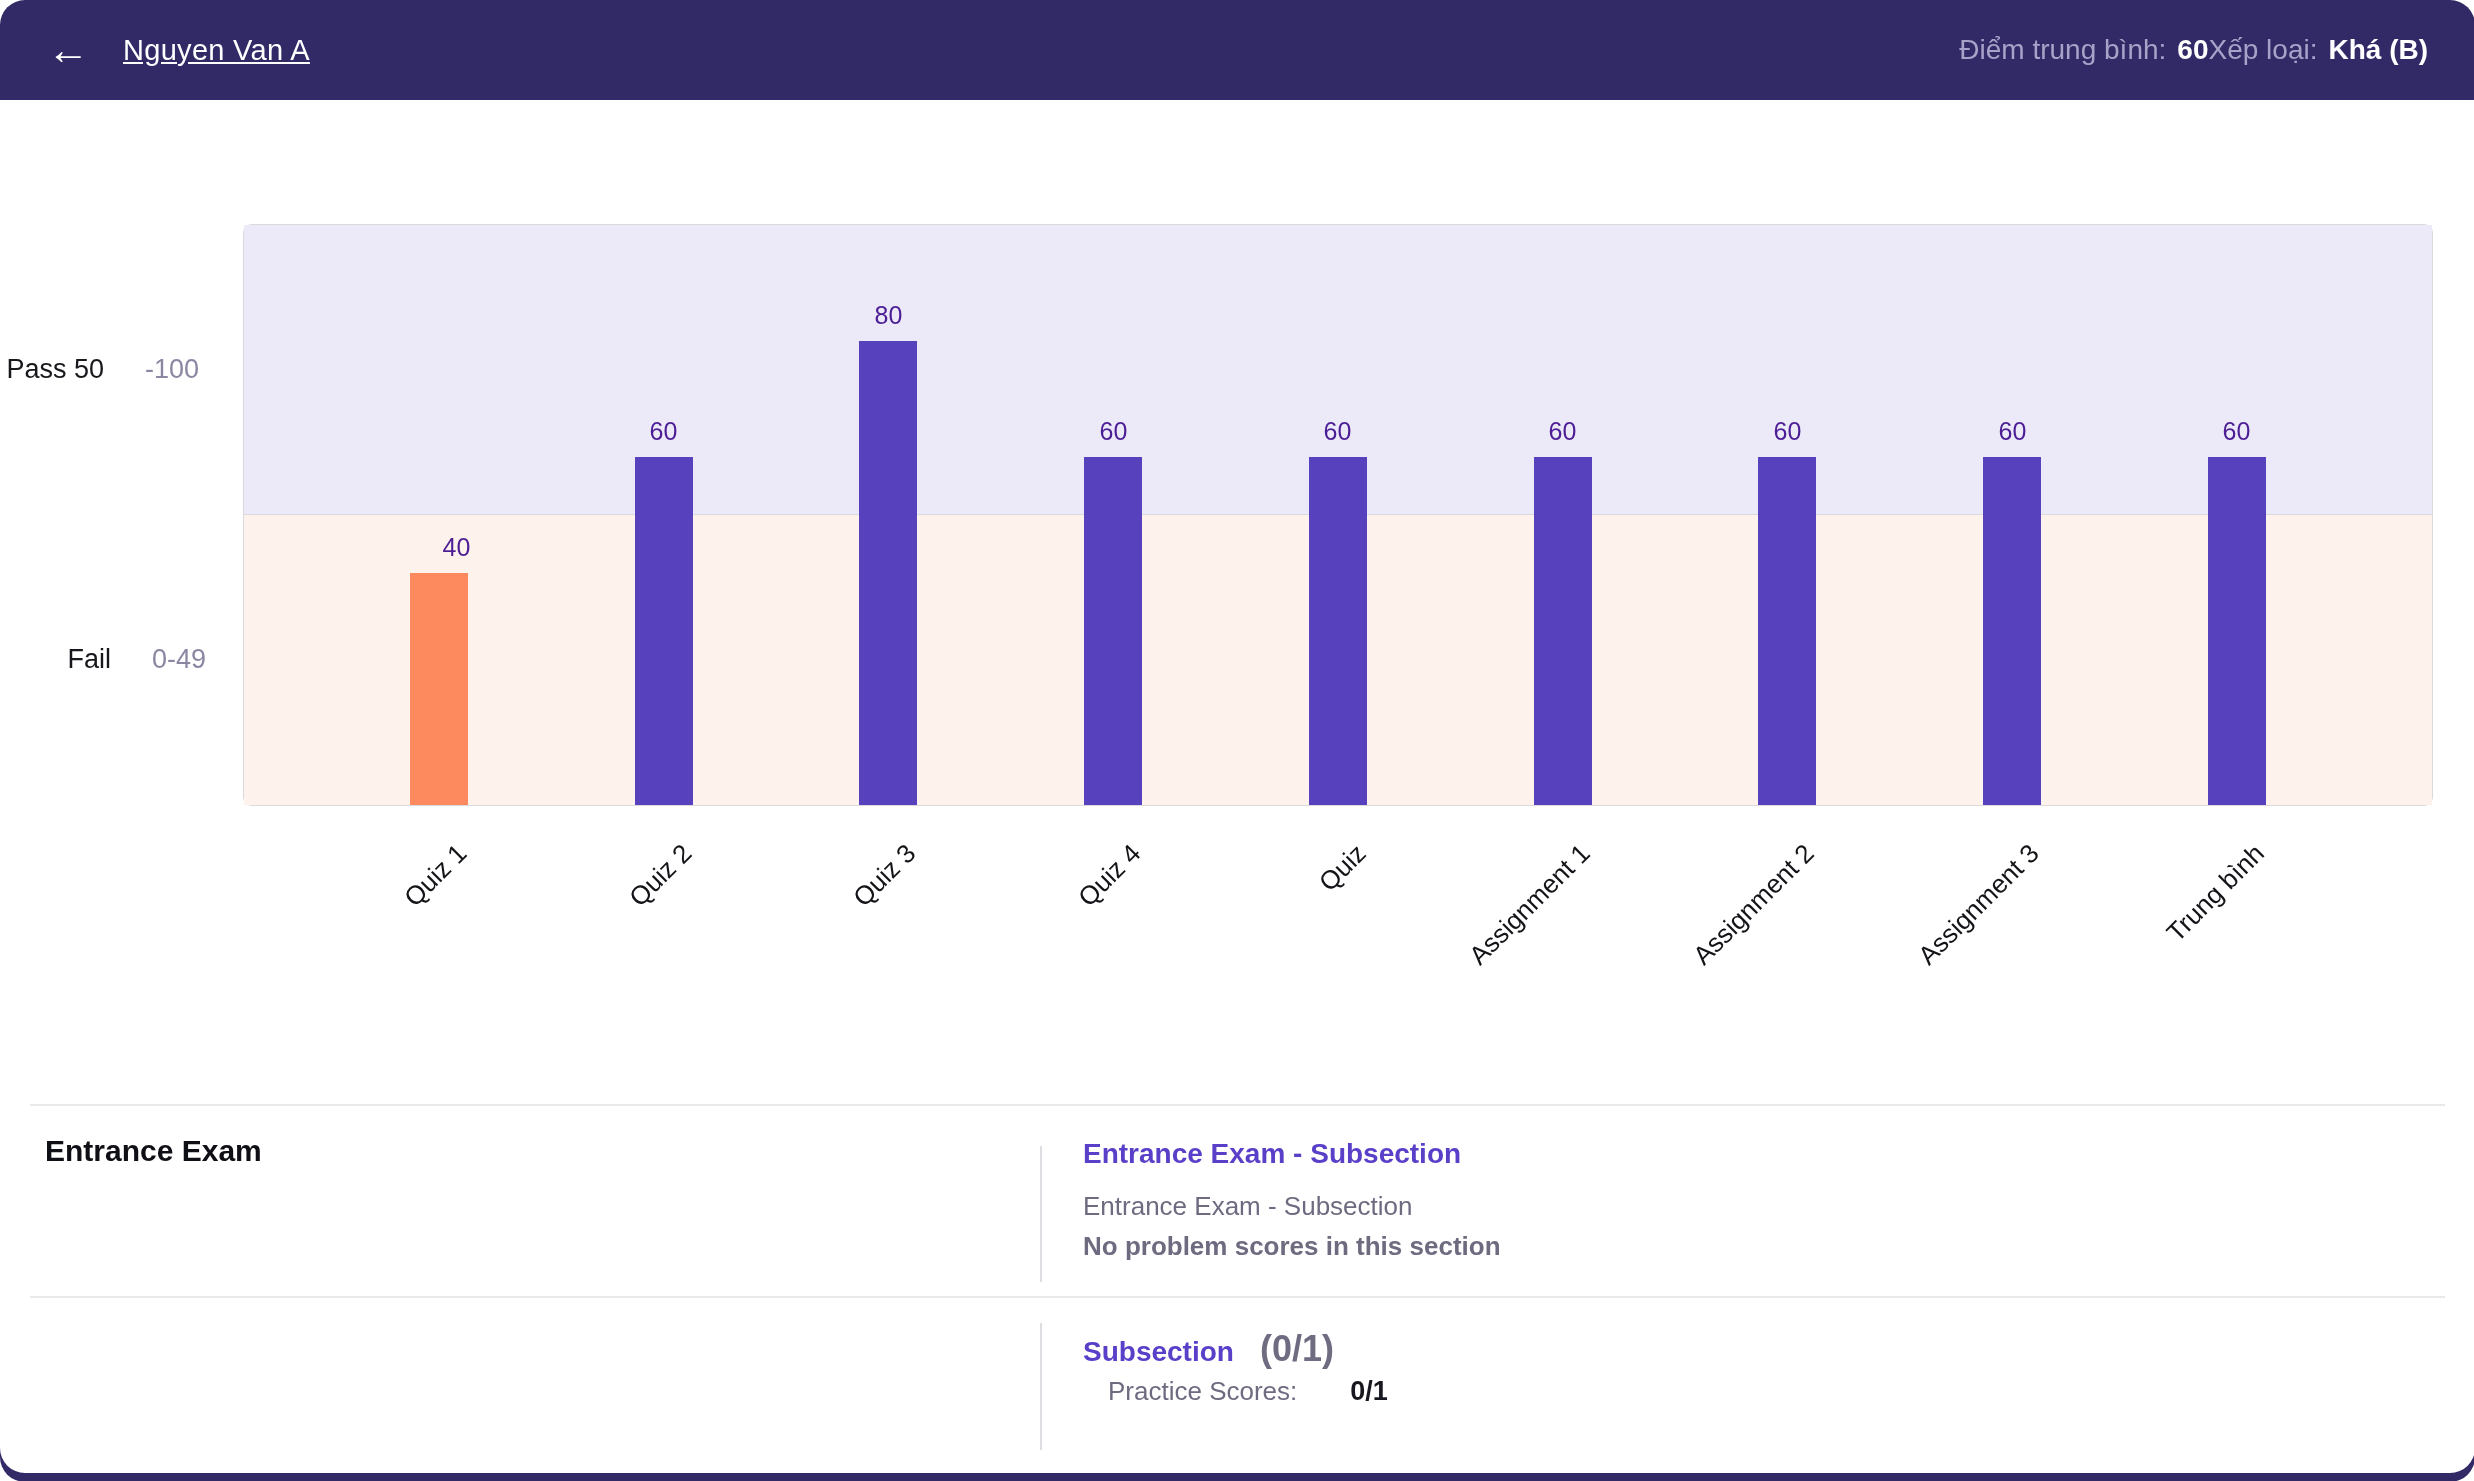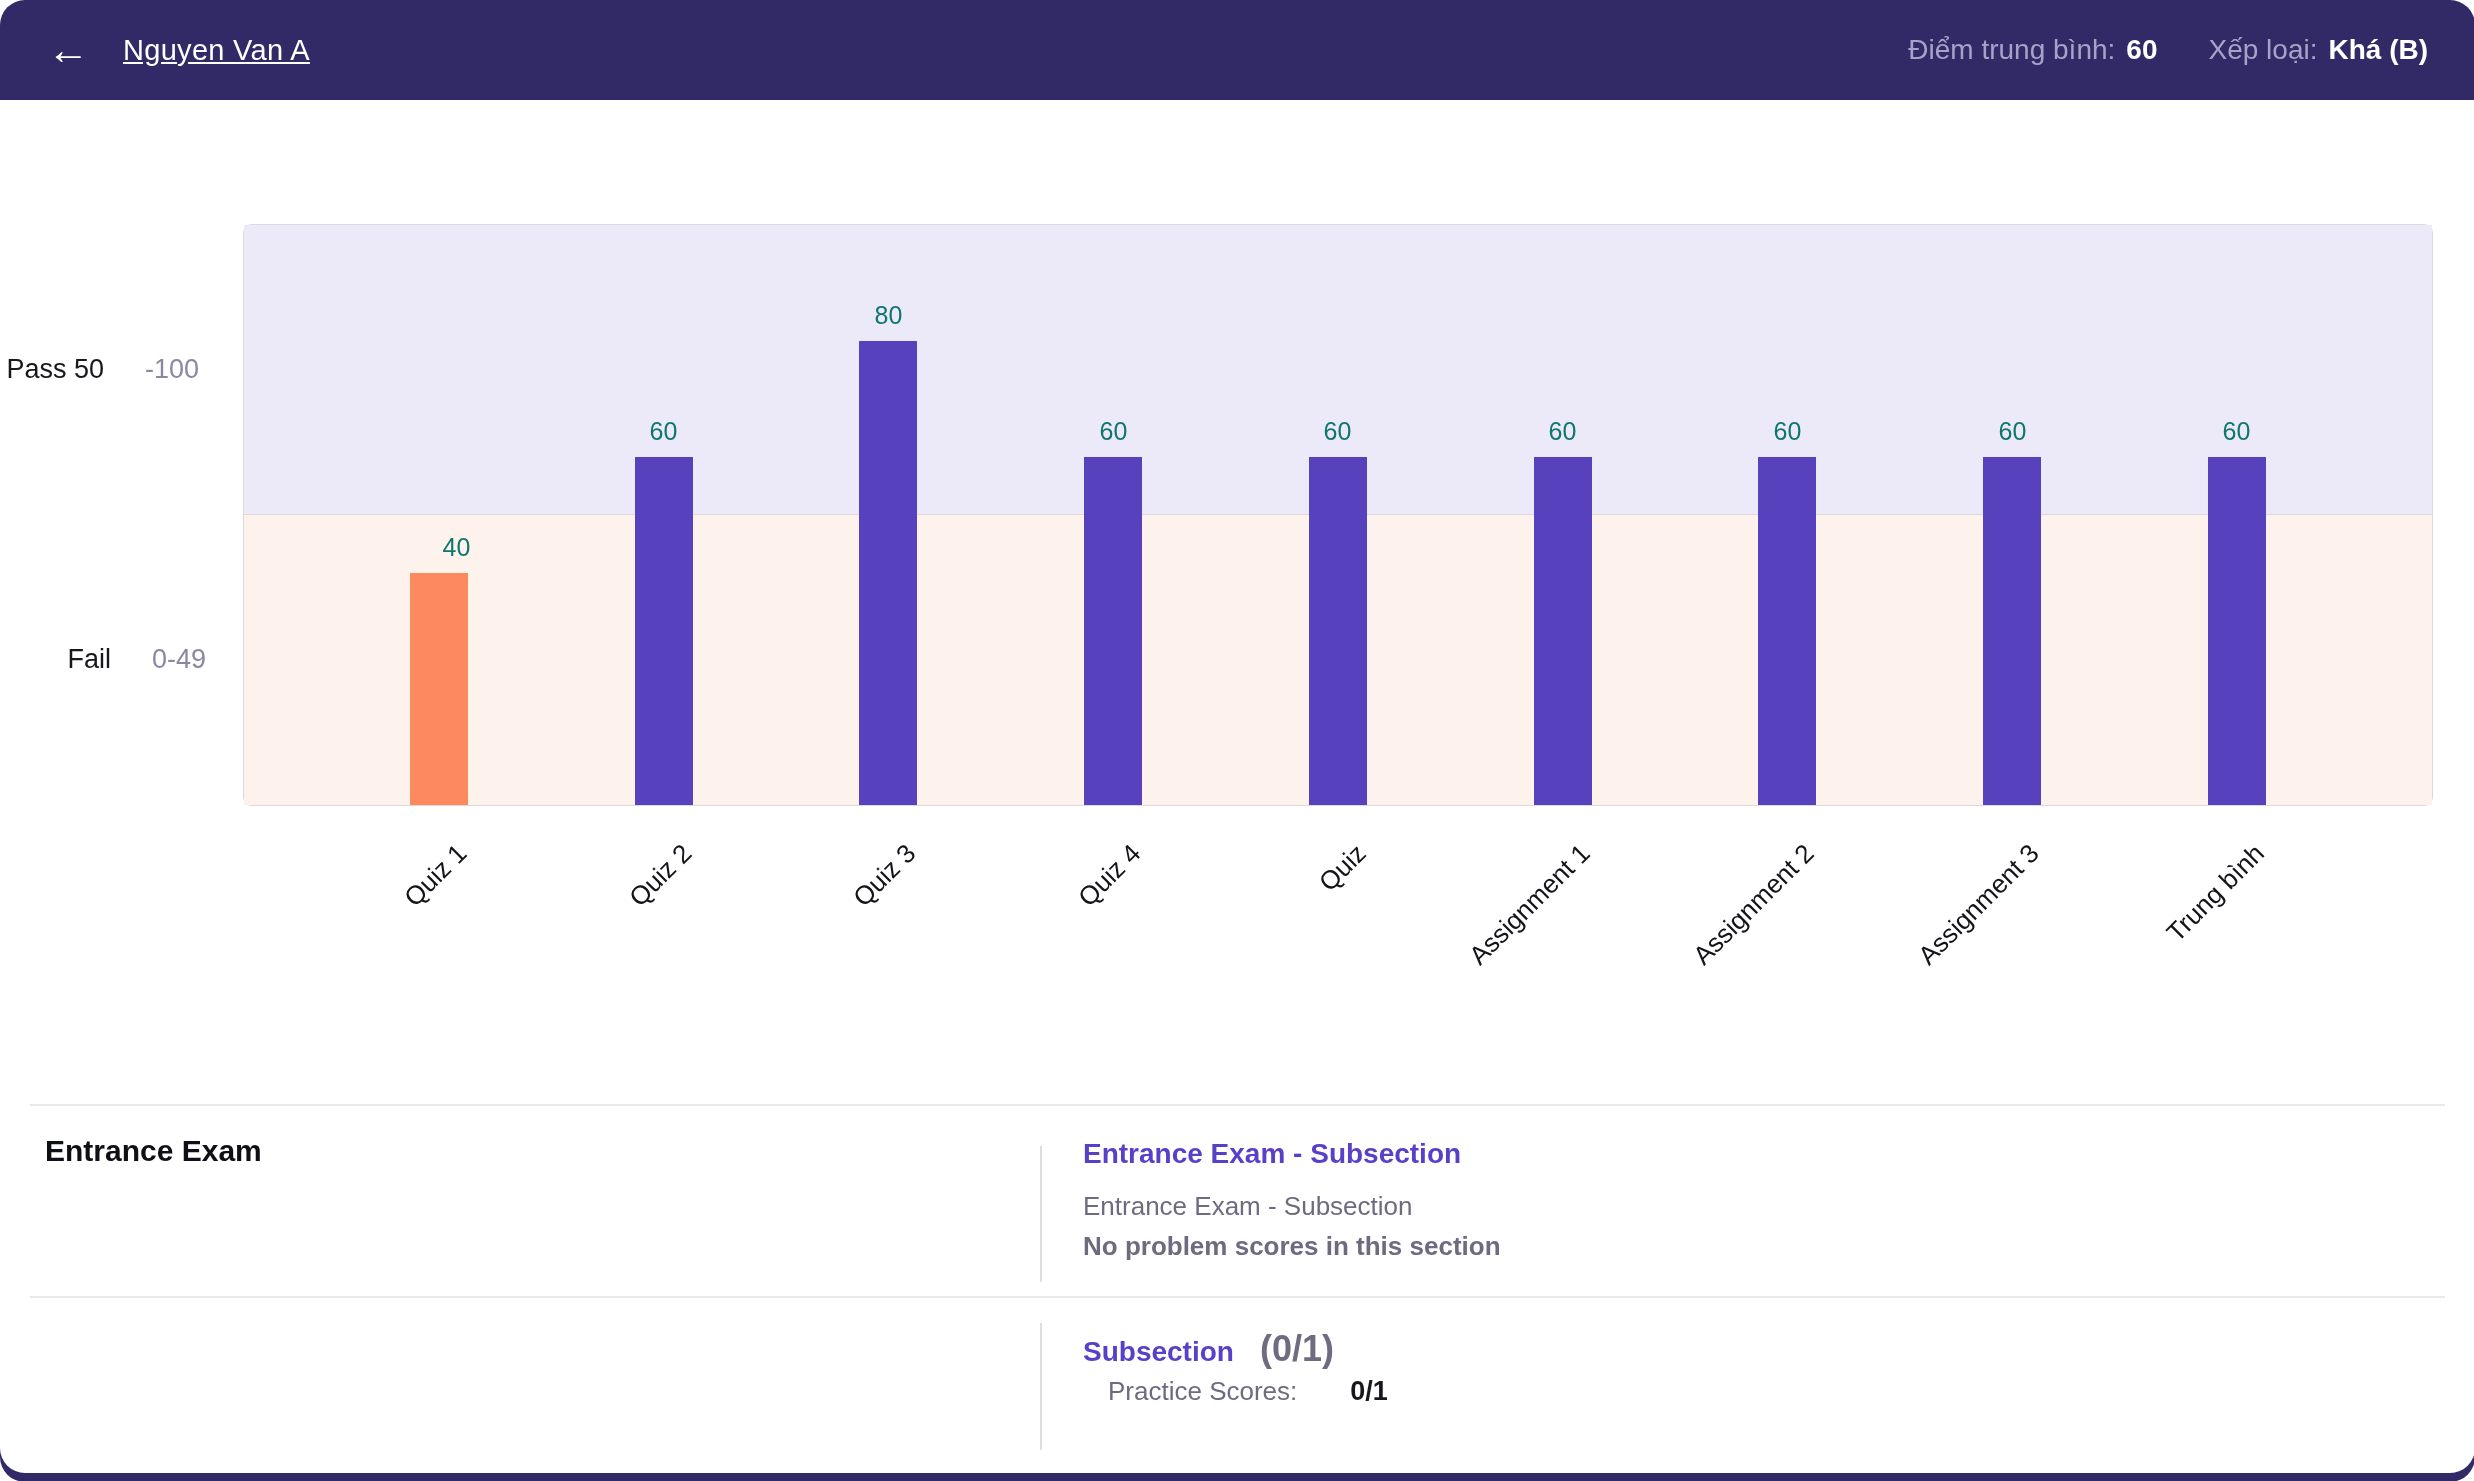--- a/index.html
+++ b/index.html
@@ -19,42 +19,42 @@
     padding:0 47px;box-sizing:border-box;
     color:#ffffff;
   }
   .back{
     font-size:42px;line-height:42px;color:#ffffff;
     width:54px;cursor:pointer;flex:0 0 auto;
   }
   .student-name{
     font-size:29px;font-weight:500;margin-left:22px;letter-spacing:0.3px;text-decoration:underline;
   }
-  .stats{margin-left:auto;display:flex;align-items:center;gap:51px;}
+  .stats{margin-left:auto;display:flex;align-items:center;}
   .stat{font-size:28px;display:flex;align-items:baseline;gap:11px;}
   .stat-label{color:#A8A2C8;}
   .stat-value{color:#ffffff;font-weight:bold;}
   
   .card{
     position:absolute;top:100px;left:0;right:0;height:1373px;
     background:#ffffff;border-radius:0 0 25px 25px;
   }
   
   .plot{
     position:absolute;left:243px;top:124px;
     width:2188px;height:580px;
     border:1.8px solid #D9D9DE;border-radius:9px;
   }
   .band{width:100%;}
   .band-pass{height:290px;box-sizing:border-box;border-bottom:1.8px solid #D9D9DE;}
   .band-fail{height:290px;}
   .bar{position:absolute;bottom:0;width:58px;}
   .bar-value{
     position:absolute;width:109px;text-align:center;
-    font-size:25px;height:33px;line-height:33px;color:#0f766e;
+    font-size:25px;height:33px;line-height:33px;color:#4c1d95;
   }
   .y-label{
     position:absolute;left:0;width:199px;text-align:right;
     font-size:27px;height:36px;line-height:36px;white-space:nowrap;
   }
   .y-label .strong{color:#17171C;}
   .y-label .muted{color:#8A87A3;margin-left:41px;}
   .ml{margin-left:9px;}
   .x-labels{position:absolute;left:243px;top:738px;width:2188px;height:190px;pointer-events:none;}
   .x-label{

